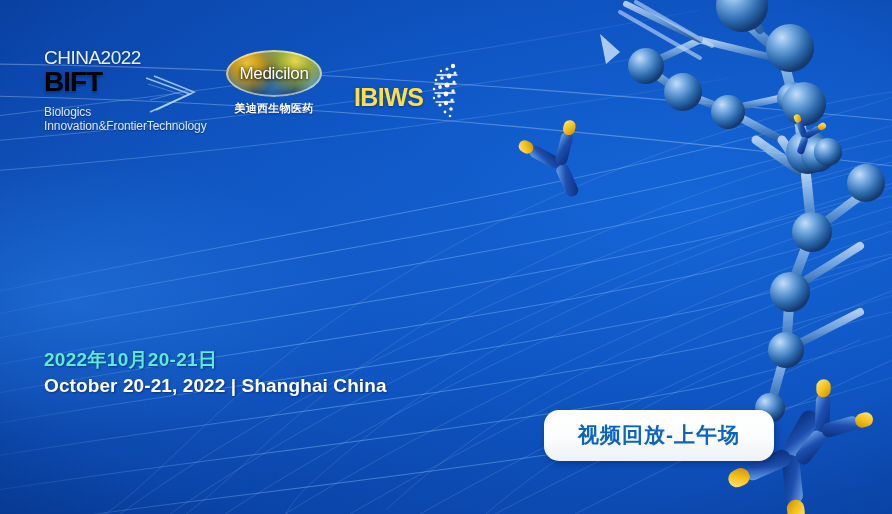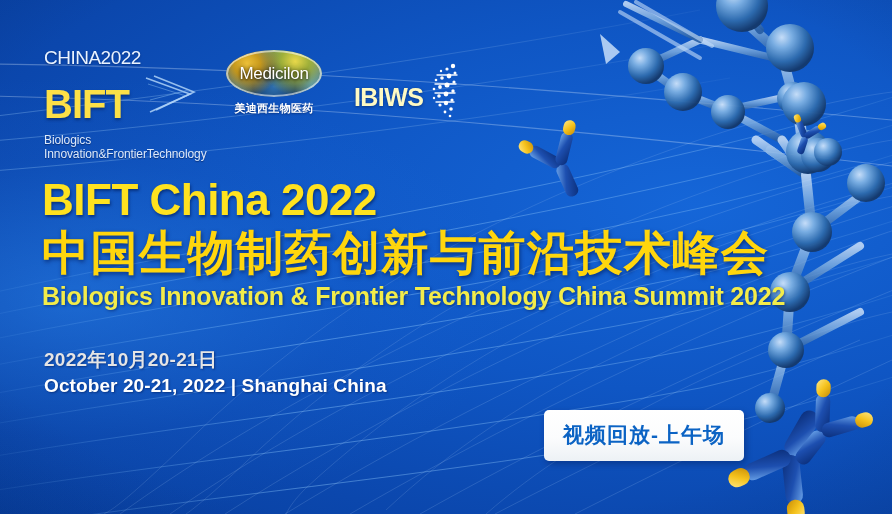--- a/index.html
+++ b/index.html
@@ -54,29 +54,29 @@
     gap: 30px;
   }
 
   .logo-bift { position: relative; width: 150px; }
   .bift-china {
     font-size: 19px;
     letter-spacing: -0.5px;
     color: #e9f3ff;
     font-weight: 400;
     line-height: 1;
-    margin-bottom: 19px;
+    margin-bottom: 2px;
     text-shadow: 0 1px 2px rgba(0,30,90,0.55);
   }
   .bift-main {
-    font-size: 40px;
+    font-size: 28px;
     font-weight: 700;
     line-height: 0.92;
     letter-spacing: -1px;
-    color: #fde047;
+    color: #000000;
     text-shadow: 0 2px 3px rgba(0,25,80,0.5);
     position: relative;
     z-index: 2;
   }
   .bift-tail {
     position: absolute;
     right: -2px;
     top: 26px;
     width: 52px;
     height: 42px;
@@ -137,21 +137,21 @@
 
   .logo-ibiws {
     display: flex;
     align-items: center;
     gap: 4px;
     padding-top: 26px;
   }
   .ibiws-word {
     font-size: 25px;
     font-weight: 700;
-    color: #fef9c3;
+    color: #fde047;
     letter-spacing: -0.6px;
     text-shadow: 0 1px 3px rgba(0,25,80,0.55);
   }
   .ibiws-helix { width: 34px; height: 58px; margin-top: -12px; }
 
   
   .headline {
     position: absolute;
     left: 42px;
     top: 178px;
@@ -185,41 +185,41 @@
   }
 
   .dates {
     position: absolute;
     left: 44px;
     top: 347px;
   }
   .date-cn {
     font-size: 19px;
     font-weight: 700;
-    color: #e5e5e5;
+    color: #5eead4;
     letter-spacing: 0.3px;
     line-height: 1.35;
     text-shadow: 1px 1px 2px rgba(0,30,95,0.6);
   }
   .date-en {
     font-size: 19px;
     font-weight: 700;
     color: #ffffff;
     letter-spacing: 0.1px;
     line-height: 1.35;
     text-shadow: 1px 1px 2px rgba(0,30,95,0.6);
   }
 
   
   .cta {
     position: absolute;
     left: 544px;
     top: 410px;
-    padding: 11px 19px 12px;
-    border-radius: 5px;
+    padding: 11px 34px 12px;
+    border-radius: 15px;
     background: linear-gradient(180deg, #ffffff 0%, #fbfcfd 55%, #edf1f5 100%);
     box-shadow: 2px 3px 6px rgba(0,20,70,0.35);
     font-size: 21px;
     font-weight: 700;
     color: #0b63c4;
     letter-spacing: 1px;
     cursor: pointer;
     border: none;
     font-family: "Liberation Sans", "DejaVu Sans", sans-serif;
   }
@@ -433,25 +433,20 @@
           <path d="M10,13 L30,13"></path>
           <path d="M8,22 L29,22"></path>
           <path d="M8,31 L28,31"></path>
           <path d="M9,40 L27,40"></path>
         </g>
       </svg>
     </div>
 
   </div>
 
-  <div class="headline">
-    <div class="h-en-title">BIFT China 2022</div>
-    <div class="h-cn-title">中国生物制药创新与前沿技术峰会</div>
-    <div class="h-en-sub">Biologics Innovation &amp; Frontier Technology China Summit 2022</div>
-  </div>
 
   <div class="dates">
     <div class="date-cn">2022年10月20-21日</div>
     <div class="date-en">October 20-21, 2022 | Shanghai China</div>
   </div>
 
   <svg class="art-svg above-text" viewBox="0 0 892 514">
 
     <g transform="translate(560,165) rotate(-24)">
       <rect x="-6" y="0" width="13" height="34" rx="6" fill="url(#abBlue)"></rect>

